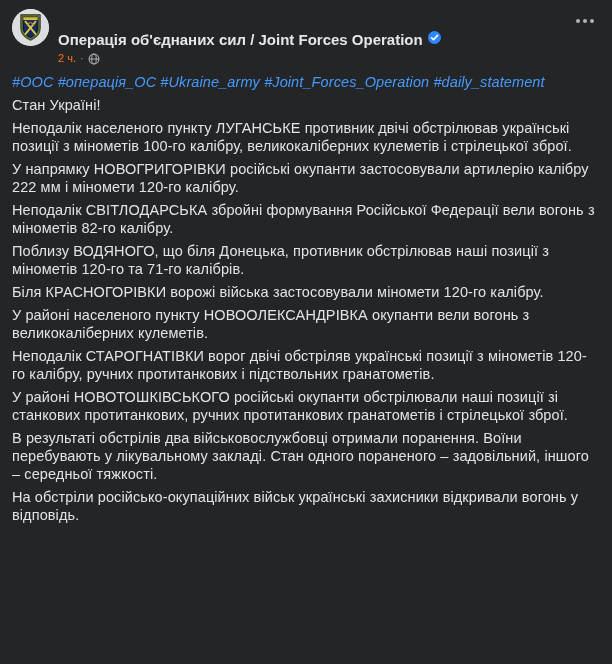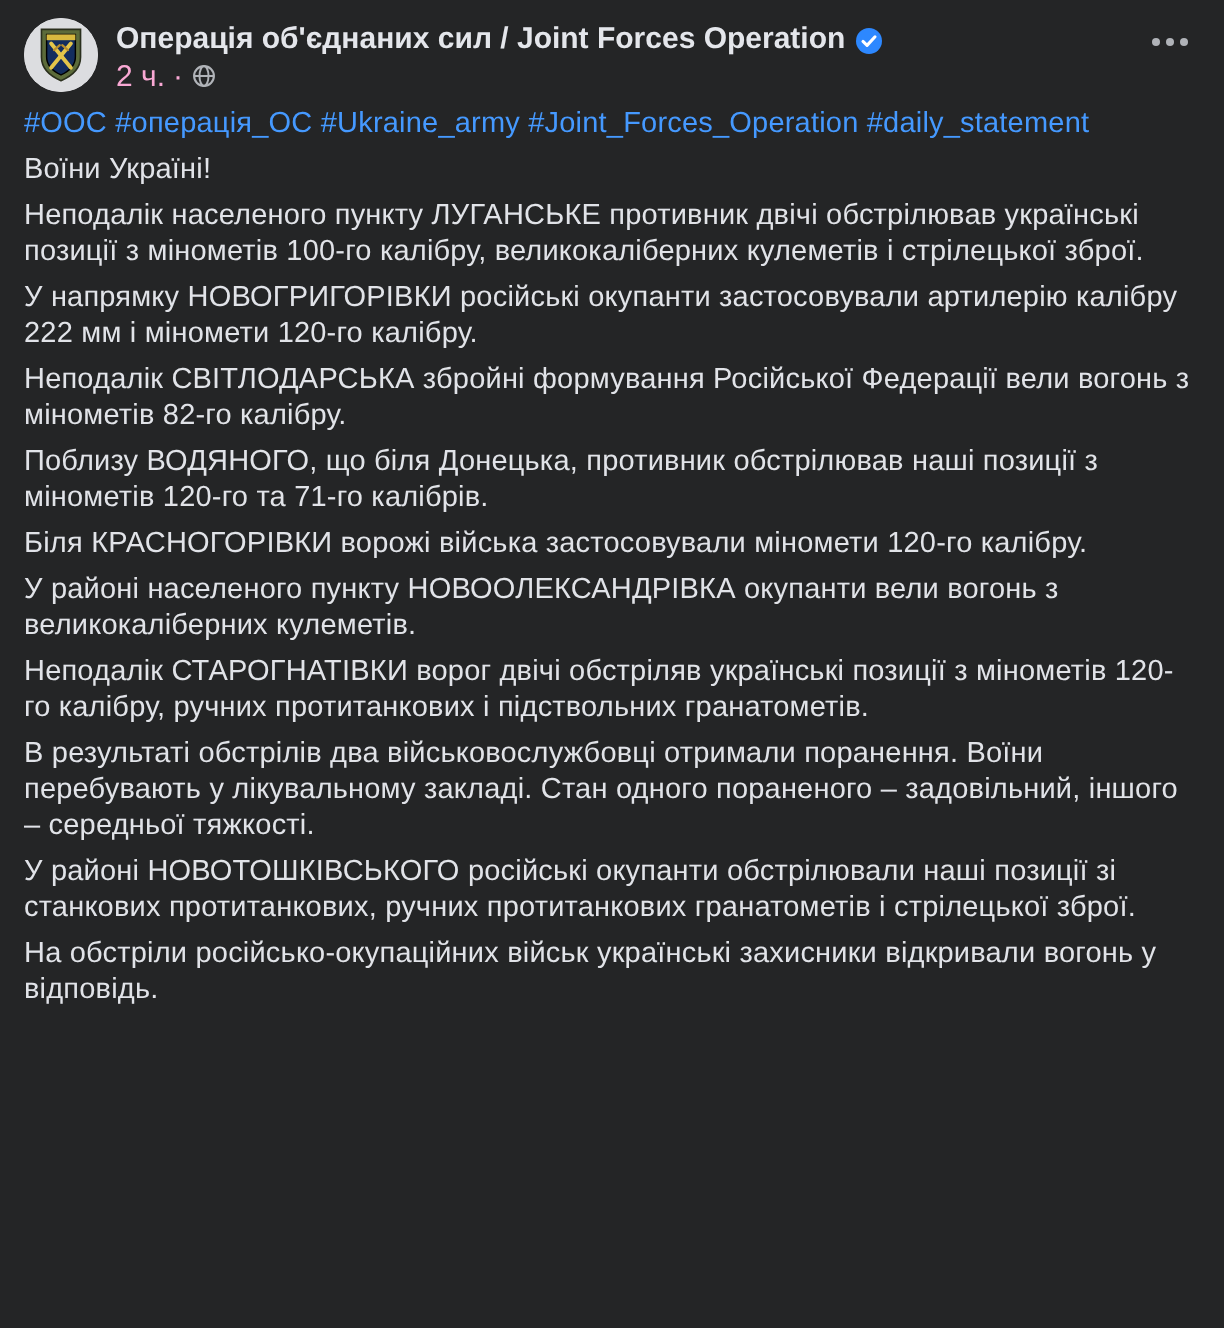--- a/index.html
+++ b/index.html
@@ -15,29 +15,29 @@
 
   
   .header { display: flex; align-items: flex-start; gap: 9px; }
   .avatar {
     width: 37px; height: 37px; border-radius: 50%;
     overflow: hidden; flex: 0 0 auto; cursor: pointer;
     background: #dcdde0;
   }
   .avatar svg { display: block; width: 100%; height: 100%; }
   .header-text { padding-top: 1px; min-width: 0; }
-  .name-row { display: flex; align-items: center; gap: 5px; }
+  .name-row { display: flex; align-items: flex-start; gap: 5px; margin-top: 20px; }
   .page-name {
     font-weight: bold; font-size: 15px; color: #e4e6eb;
     cursor: pointer; white-space: nowrap; line-height: 19px;
   }
   .verified { display: inline-flex; margin-top: 1px; }
   .meta-row {
-    display: flex; align-items: flex-start; gap: 4px;
-    color: #f9a8d4; font-size: 15px; margin-top: 2px; line-height: 15px;
+    display: flex; align-items: center; gap: 4px;
+    color: #f97316; font-size: 11px; margin-top: 2px; line-height: 15px;
   }
   .meta-row .ts { cursor: pointer; }
   .globe { display: inline-flex; margin-top: 1px; }
 
   
   .menu {
     position: absolute; right: 14px; top: 13px;
     display: flex; gap: 3px; align-items: center;
     padding: 6px 4px; border-radius: 50%; cursor: pointer;
   }
@@ -46,21 +46,21 @@
     background: #b0b3b8; display: block;
   }
 
   
   .body-text { margin-top: 7px; }
   .body-text p {
     margin: 0 0 5px 0;
     font-size: 14.5px; line-height: 18px;
     color: #e1e3e8; letter-spacing: 0.1px;
   }
-  .hashtags { margin: 0 0 5px 0; font-size: 14.5px; line-height: 18px; }
+  .hashtags { margin: 0 0 5px 0; font-size: 14.5px; line-height: 18px; font-style: italic; }
   .hashtags a {
     color: #4599ff; text-decoration: none; cursor: pointer;
   }
 </style>
 </head>
 <body>
 
 <div class="post">
 
   <div class="header">
@@ -112,27 +112,27 @@
   </div>
 
   <div class="body-text">
     <p class="hashtags">
       <a>#ООС</a>
       <a>#операція_ОС</a>
       <a>#Ukraine_army</a>
       <a>#Joint_Forces_Operation</a>
       <a>#daily_statement</a>
     </p>
-    <p>Воїни Україні!</p>
+    <p>Стан Україні!</p>
     <p>Неподалік населеного пункту ЛУГАНСЬКЕ противник двічі обстрілював українські позиції з мінометів 100-го калібру, великокаліберних кулеметів і стрілецької зброї.</p>
     <p>У напрямку НОВОГРИГОРІВКИ російські окупанти застосовували артилерію калібру 222 мм і міномети 120-го калібру.</p>
     <p>Неподалік СВІТЛОДАРСЬКА збройні формування Російської Федерації вели вогонь з мінометів 82-го калібру.</p>
     <p>Поблизу ВОДЯНОГО, що біля Донецька, противник обстрілював наші позиції з мінометів 120-го та 71-го калібрів.</p>
     <p>Біля КРАСНОГОРІВКИ ворожі війська застосовували міномети 120-го калібру.</p>
     <p>У районі населеного пункту НОВООЛЕКСАНДРІВКА окупанти вели вогонь з великокаліберних кулеметів.</p>
     <p>Неподалік СТАРОГНАТІВКИ ворог двічі обстріляв українські позиції з мінометів 120-го калібру, ручних протитанкових і підствольних гранатометів.</p>
+    <p>У районі НОВОТОШКІВСЬКОГО російські окупанти обстрілювали наші позиції зі станкових протитанкових, ручних протитанкових гранатометів і стрілецької зброї.</p>
     <p>В результаті обстрілів два військовослужбовці отримали поранення.  Воїни перебувають у лікувальному закладі. Стан одного пораненого – задовільний, іншого – середньої тяжкості.</p>
-    <p>У районі НОВОТОШКІВСЬКОГО російські окупанти обстрілювали наші позиції зі станкових протитанкових, ручних протитанкових гранатометів і стрілецької зброї.</p>
     <p>На обстріли російсько-окупаційних військ українські захисники відкривали вогонь у відповідь.</p>
 
   </div>
 
 </div>
 
 </body></html>

